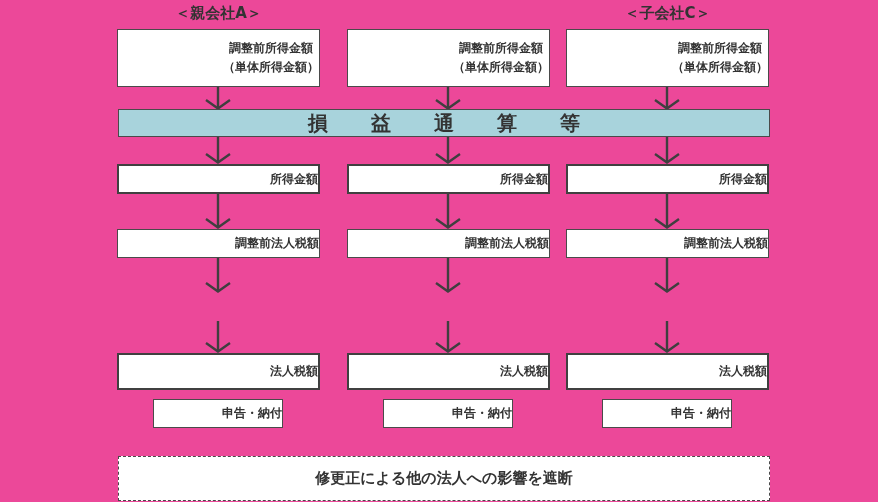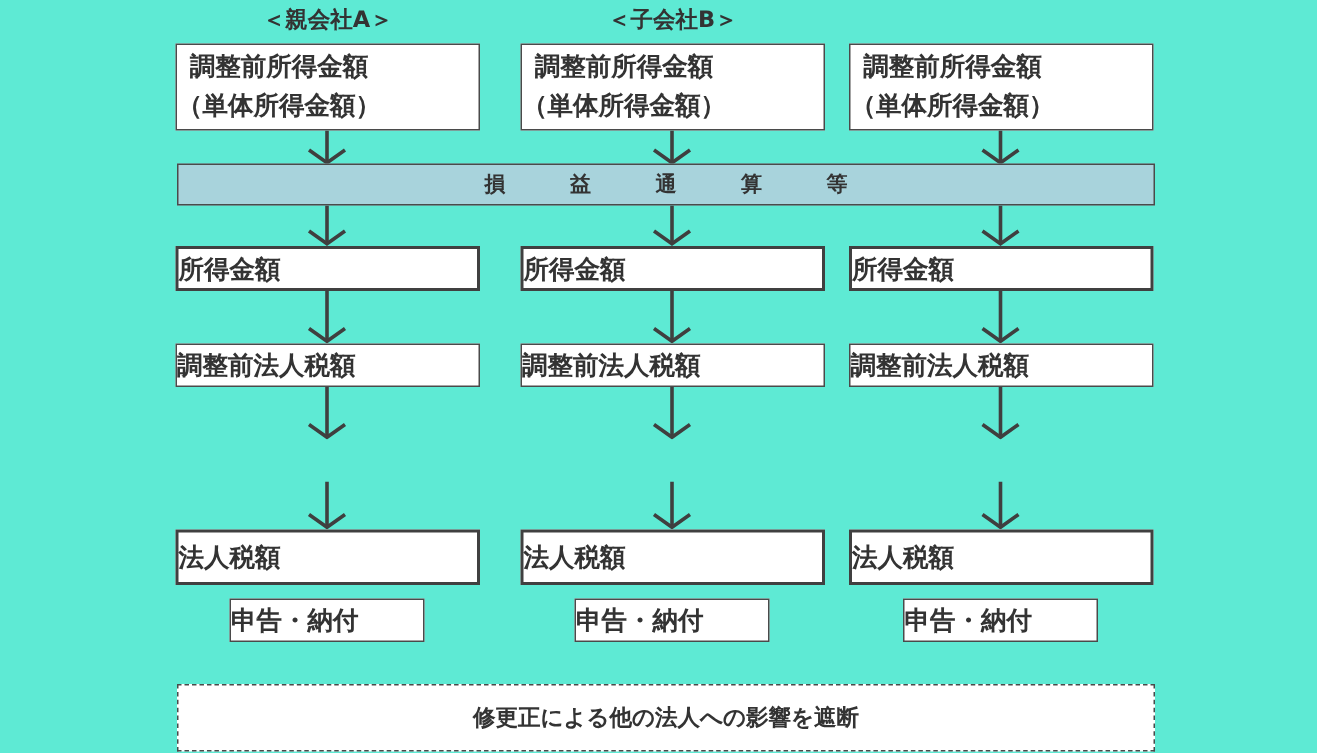--- a/index.html
+++ b/index.html
@@ -1,57 +1,57 @@
 <!DOCTYPE html>
 <html><head>
 <meta charset="utf-8">
 <style>
   html,body{margin:0;padding:0;background:#ffffff;}
   .canvas{
     position:relative;
     width:878px;height:502px;
-    background:#5eead4;
+    background:#ec4899;
     font-family:"DejaVu Sans","Liberation Sans",sans-serif;
     color:#333333;
     overflow:hidden;
   }
   .col-header{
     position:absolute;top:3px;width:203px;height:20px;line-height:20px;
     text-align:center;font-size:15px;font-weight:600;color:#333333;
   }
   .box{
     position:absolute;box-sizing:border-box;background:#ffffff;
     border:1.5px solid #4a4a4a;
-    display:flex;align-items:center;justify-content:flex-start;
-    text-align:center;font-size:17px;font-weight:700;color:#333333;
+    display:flex;align-items:center;justify-content:flex-end;
+    text-align:center;font-size:12px;font-weight:700;color:#333333;
   }
   .box.bold{border-width:2.5px;border-color:#404040;}
   .box .two-line{line-height:1.55;}
   .band{
     position:absolute;left:118px;width:652px;height:28px;box-sizing:border-box;
     background:#a8d3dc;border:1.5px solid #4a4a4a;
     display:flex;align-items:center;justify-content:center;
-    font-size:14px;font-weight:700;color:#333333;
+    font-size:20px;font-weight:700;color:#333333;
   }
   .band-label{letter-spacing:43px;margin-right:-43px;white-space:nowrap;}
   .arrow{position:absolute;display:block;}
   .dashed-note{
     position:absolute;left:118px;top:456px;width:652px;height:45px;box-sizing:border-box;
     border:1.6px dashed #4a4a4a;background:#ffffff;
     display:flex;align-items:center;justify-content:center;
     font-size:15px;font-weight:700;color:#333333;
   }
 </style>
 </head>
 <body>
 
 <div class="canvas">
 
   <div class="col-header" style="left:117px">＜親会社A＞</div>
-  <div class="col-header" style="left:347px">＜子会社B＞</div>
+  <div class="col-header" style="left:566px">＜子会社C＞</div>
 
   <div class="box" style="left:117px;top:29px;width:203px;height:58px">
     <div class="two-line">
       <div>調整前所得金額</div>
       <div>（単体所得金額）</div>
     </div>
   </div>
   <div class="box" style="left:347px;top:29px;width:203px;height:58px">
     <div class="two-line">
       <div>調整前所得金額</div>

